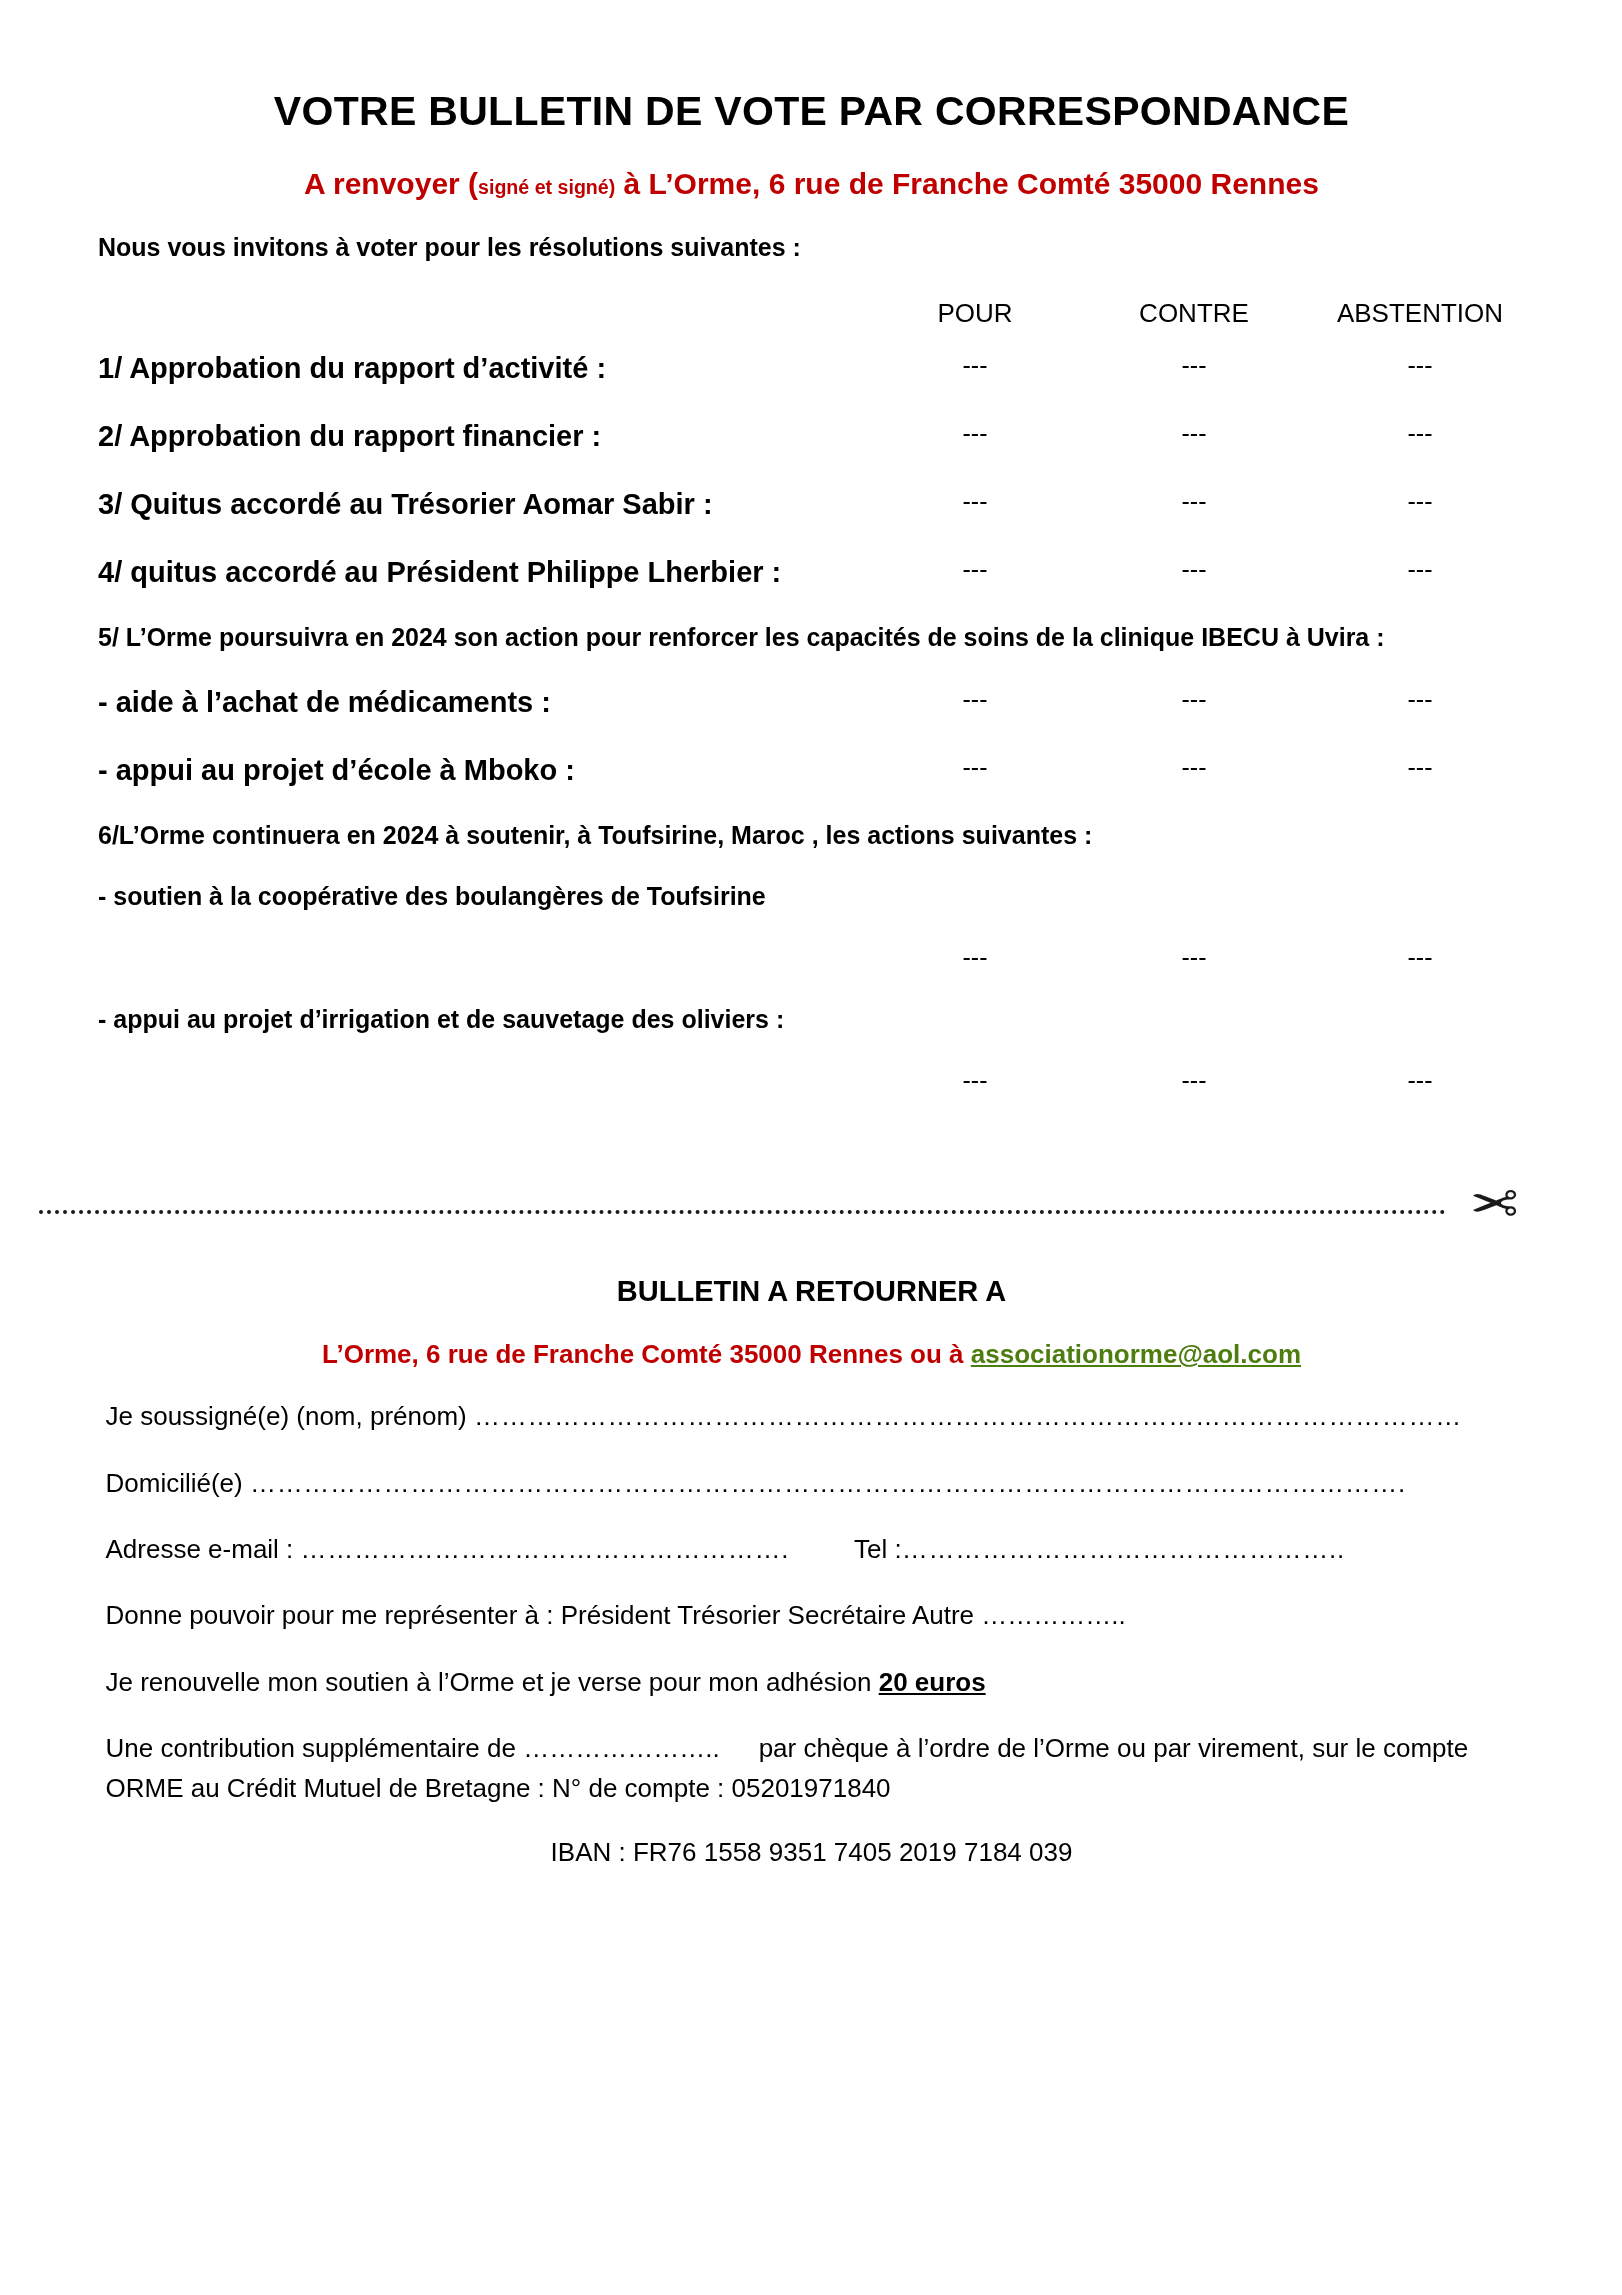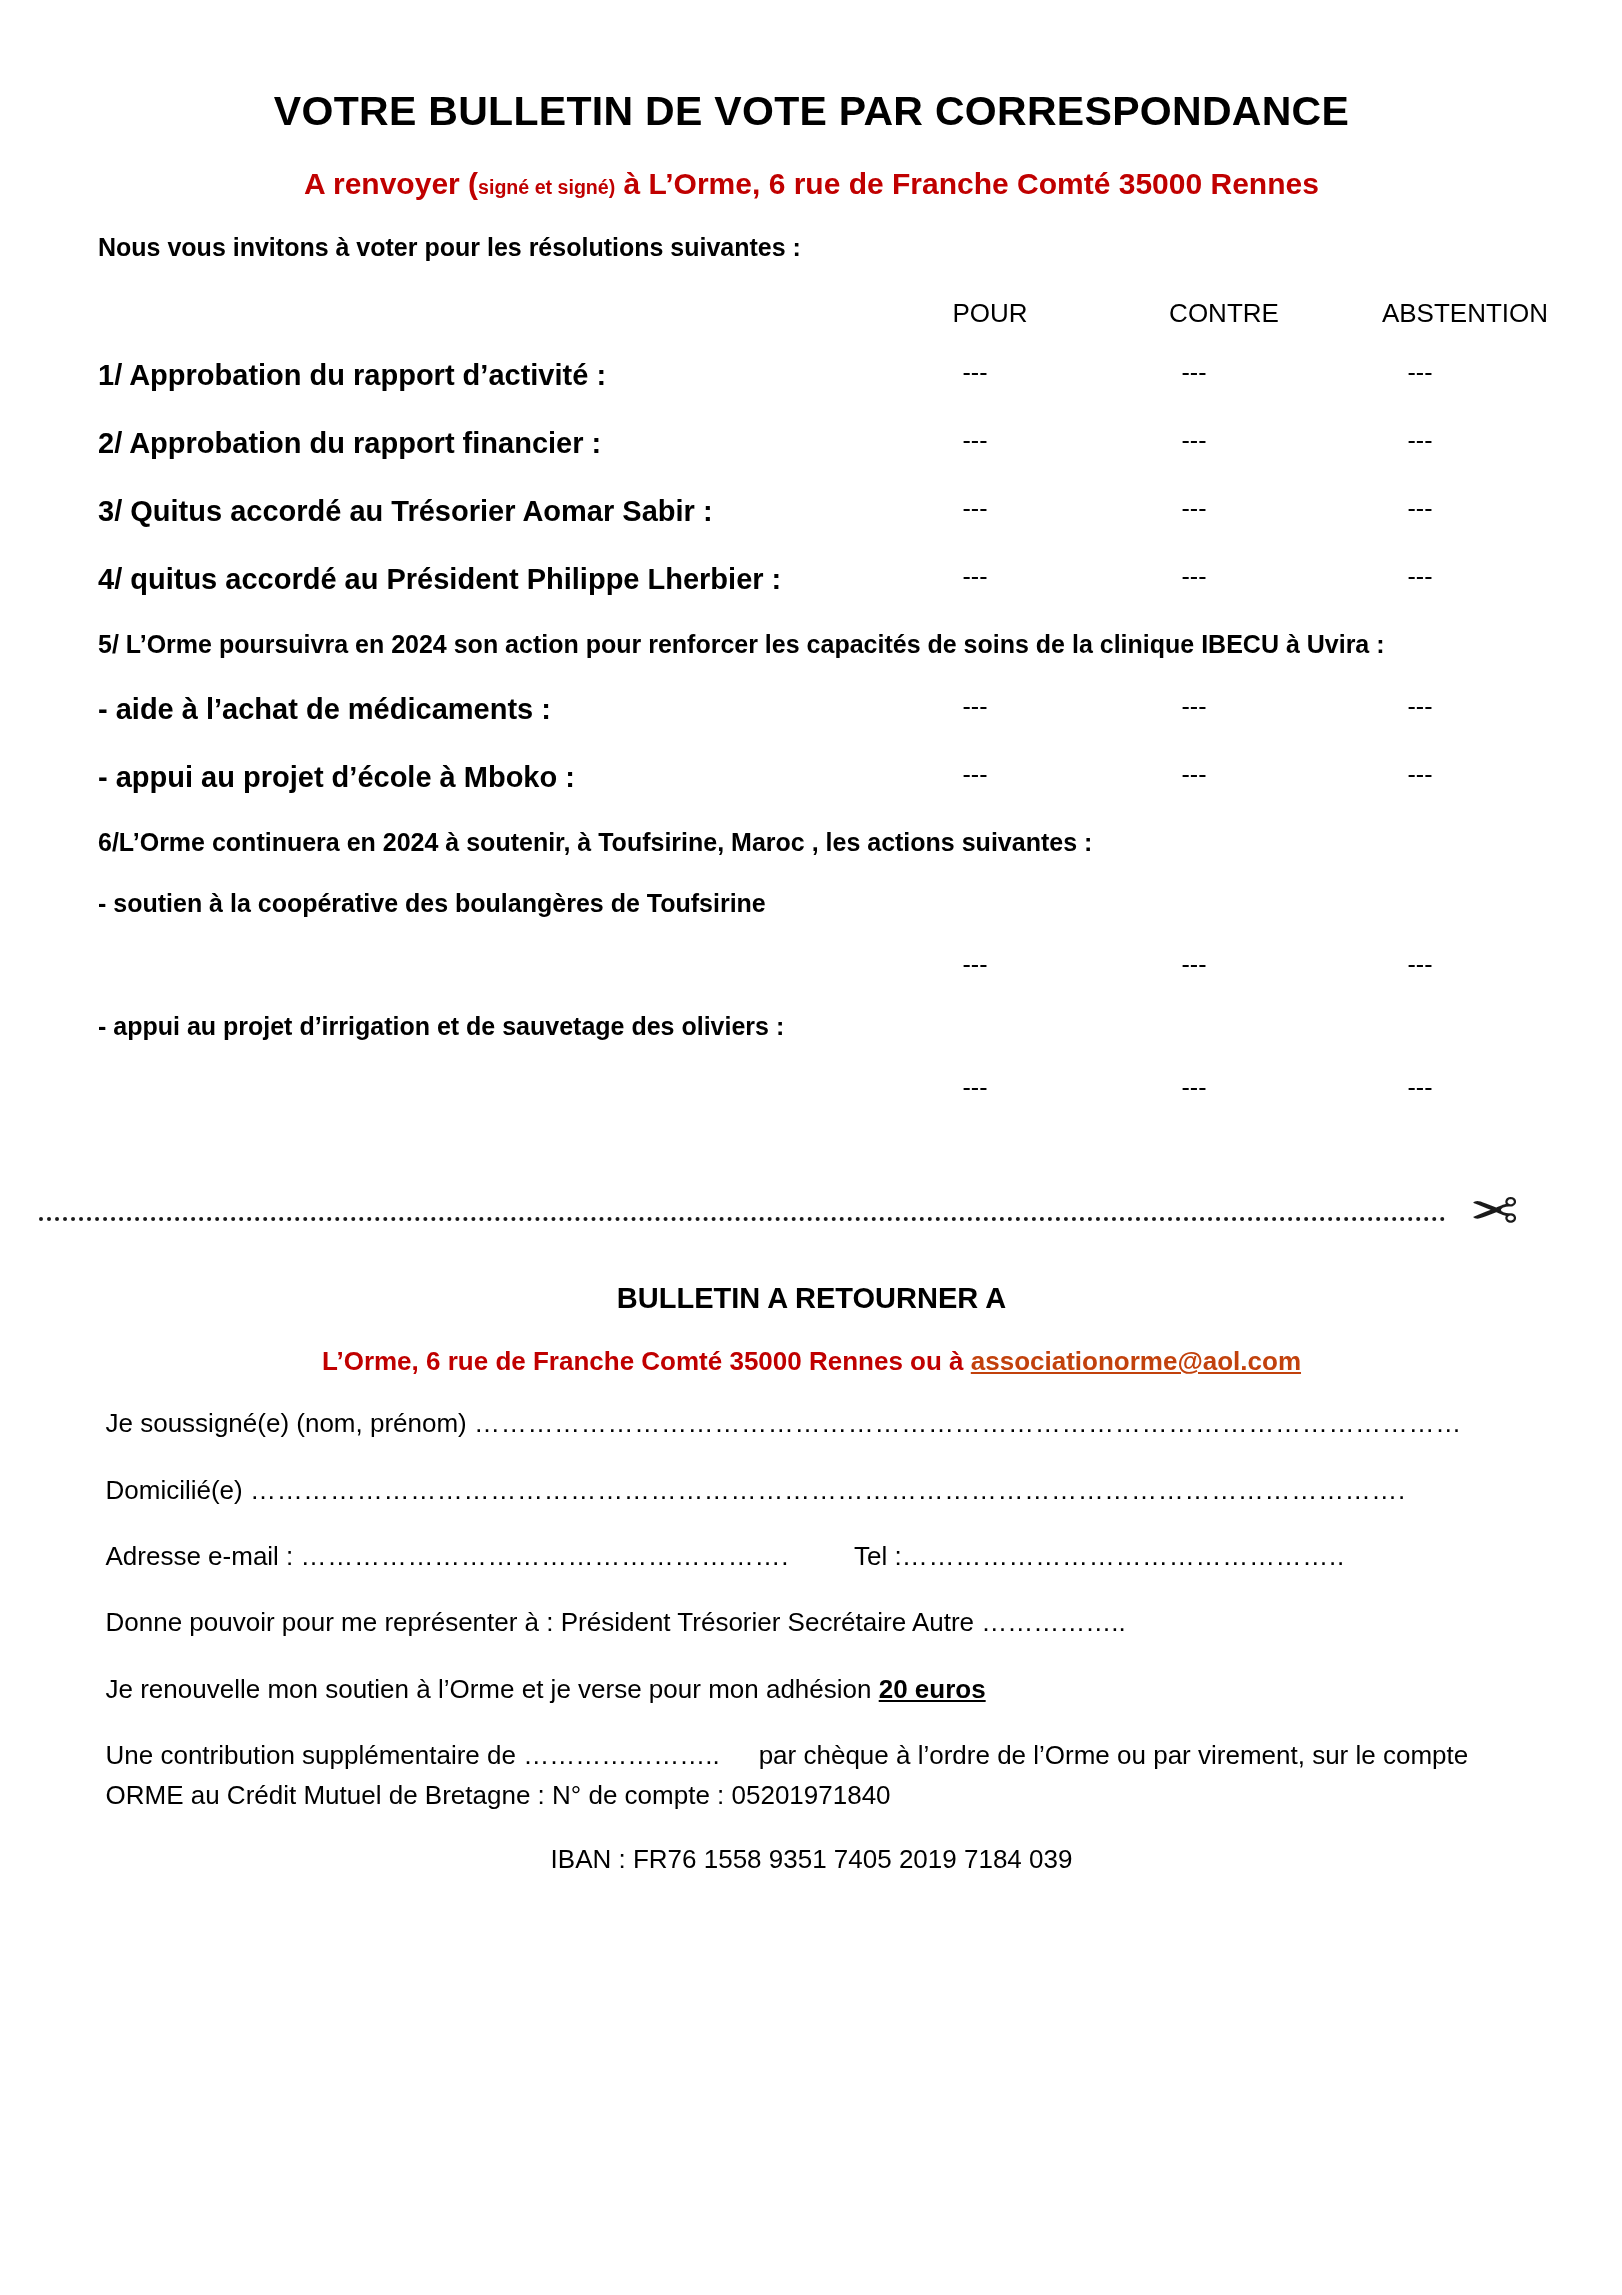--- a/index.html
+++ b/index.html
@@ -73,22 +73,21 @@
     text-align: center;
     font-size: 25px;
     line-height: 1.45;
   }
   .col-pour    { width: 222px; }
   .col-contre  { width: 216px; }
   .col-abst    { width: 236px; }
 
   .head-row {
     display: flex;
-    margin-bottom: 22px;
-    gap: 15px;
+    margin-bottom: 15px;
   }
   .head-row .spacer { width: 766px; flex: 0 0 auto; }
   .head-row .col {
     font-size: 26px;
     font-weight: normal;
   }
 
   .dashes { font-size: 25px; letter-spacing: 0px; }
 
   .para {
@@ -136,21 +135,21 @@
     margin: 26px 0 0 0;
   }
   .slip-address {
     text-align: center;
     font-weight: bold;
     font-size: 26px;
     color: #c00000;
     margin: 31px 0 0 0;
   }
   .slip-address a {
-    color: #c2410c;
+    color: #4d7c0f;
     text-decoration: underline;
   }
   .form-line {
     font-size: 26px;
     line-height: 1.55;
     margin: 26px 0 0 1px;
     padding-left: 6.5px;
   }
   .form-line .leader { letter-spacing: 0.7px; }
   .form-line b.u { text-decoration: underline; font-weight: bold; }

